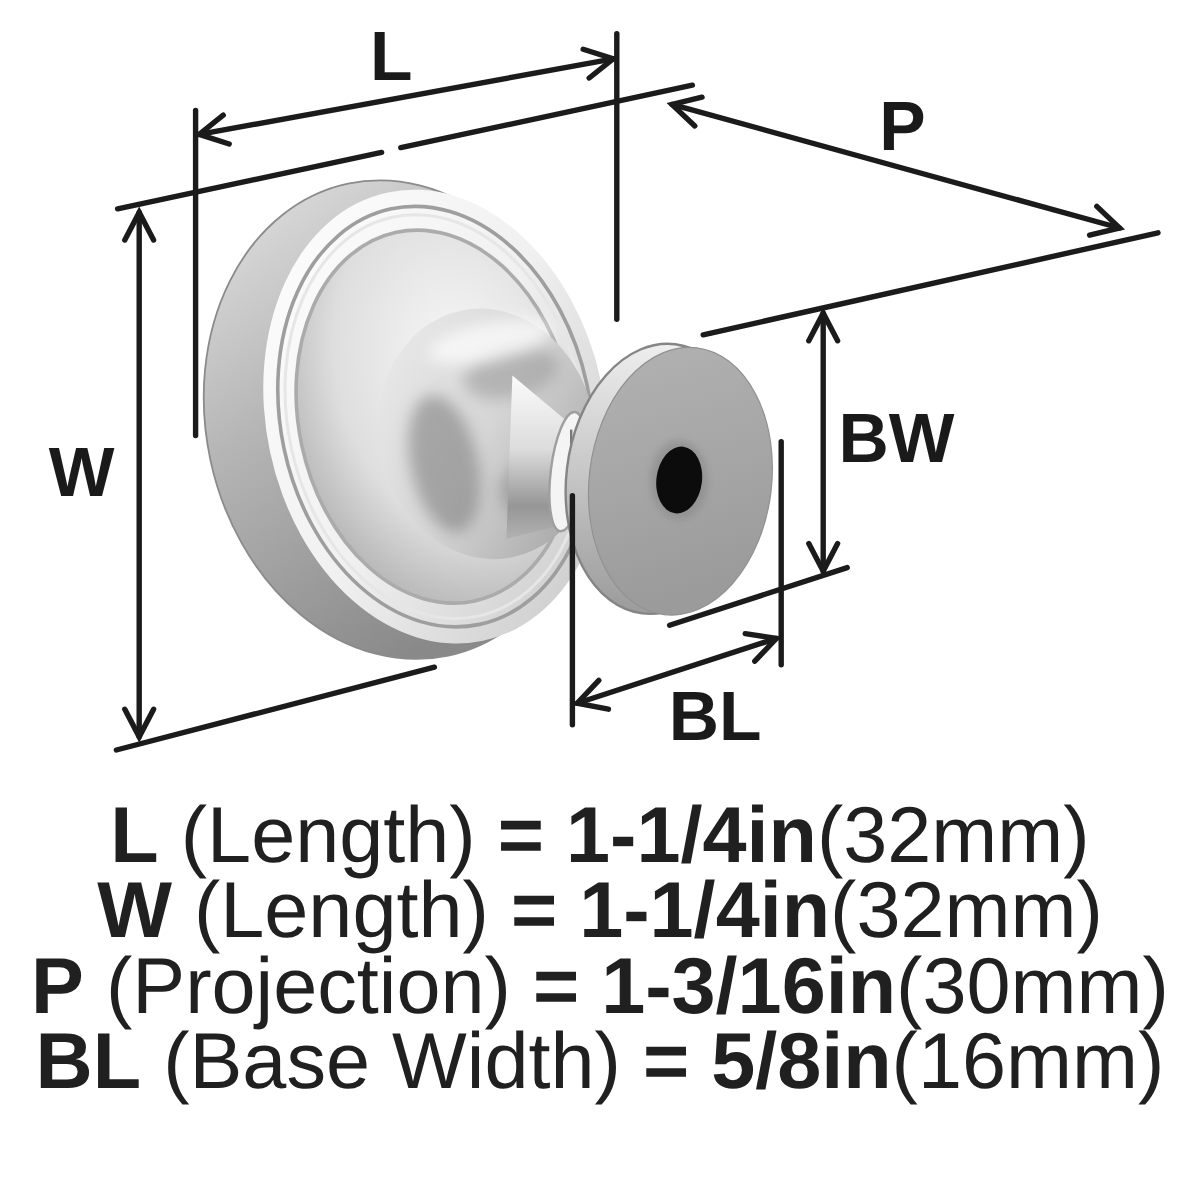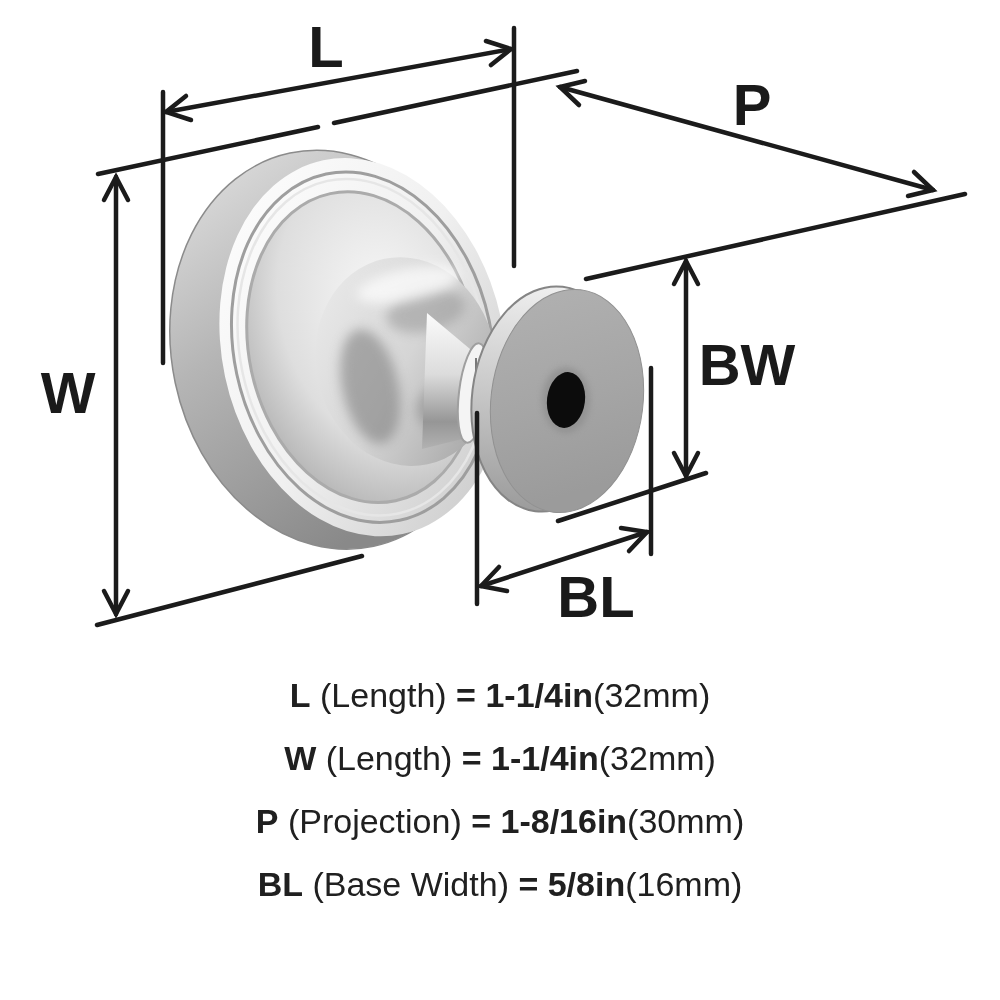--- a/index.html
+++ b/index.html
@@ -8,21 +8,21 @@
     font-family:"Liberation Sans", sans-serif;overflow:hidden;
   }
   .diagram-svg{position:absolute;left:0;top:0;}
   .dim-label{
     font-family:"Liberation Sans", sans-serif;
     font-weight:700;font-size:58px;fill:#1a1a1a;
   }
   .specs{
     position:absolute;left:0;right:0;top:664px;
     text-align:center;color:#202020;
-    font-size:34px;line-height:63px;white-space:nowrap;
+    font-size:66px;line-height:63px;white-space:nowrap;
   }
   .spec-row span{white-space:pre;}
   .seg-b{font-weight:700;}
   .seg-r{font-weight:400;}
 </style>
 </head>
 <body>
 
 <div class="canvas">
 
@@ -153,19 +153,19 @@
   </svg>
 
   <div class="specs">
     <div class="spec-row">
       <span class="seg-b">L</span><span class="seg-r"> (Length) </span><span class="seg-b">= 1-1/4in</span><span class="seg-r">(32mm)</span>
     </div>
     <div class="spec-row">
       <span class="seg-b">W</span><span class="seg-r"> (Length) </span><span class="seg-b">= 1-1/4in</span><span class="seg-r">(32mm)</span>
     </div>
     <div class="spec-row">
-      <span class="seg-b">P</span><span class="seg-r"> (Projection) </span><span class="seg-b">= 1-8/16in</span><span class="seg-r">(30mm)</span>
+      <span class="seg-b">P</span><span class="seg-r"> (Projection) </span><span class="seg-b">= 1-3/16in</span><span class="seg-r">(30mm)</span>
     </div>
     <div class="spec-row">
       <span class="seg-b">BL</span><span class="seg-r"> (Base Width) </span><span class="seg-b">= 5/8in</span><span class="seg-r">(16mm)</span>
     </div>
   </div>
 </div>
 
 </body></html>

